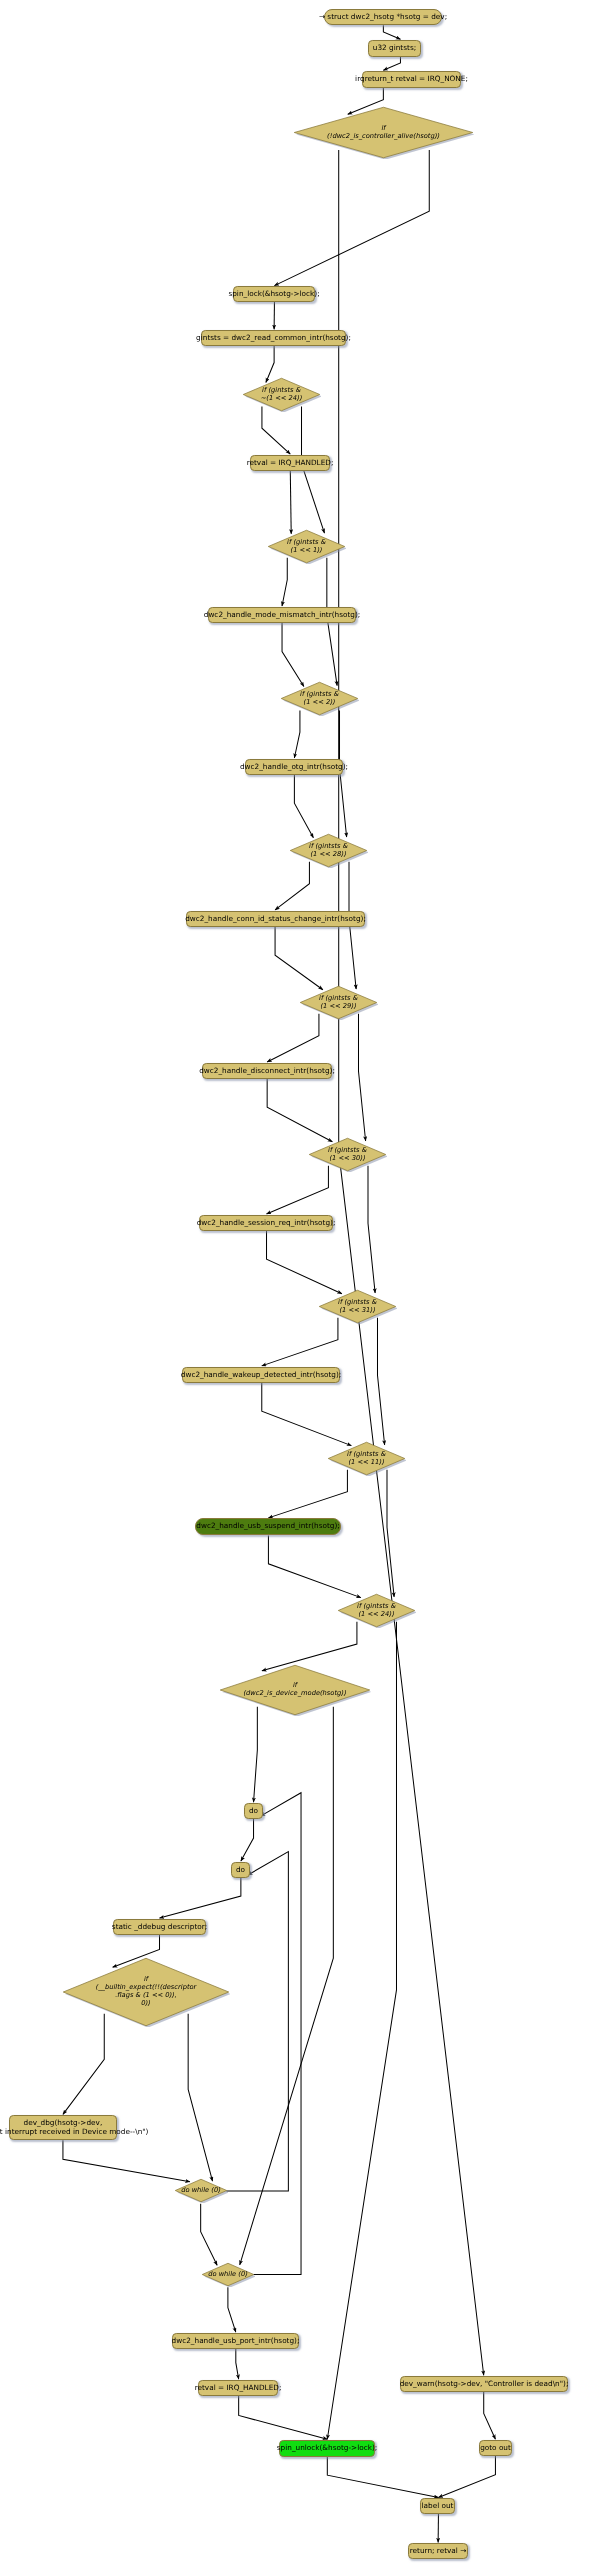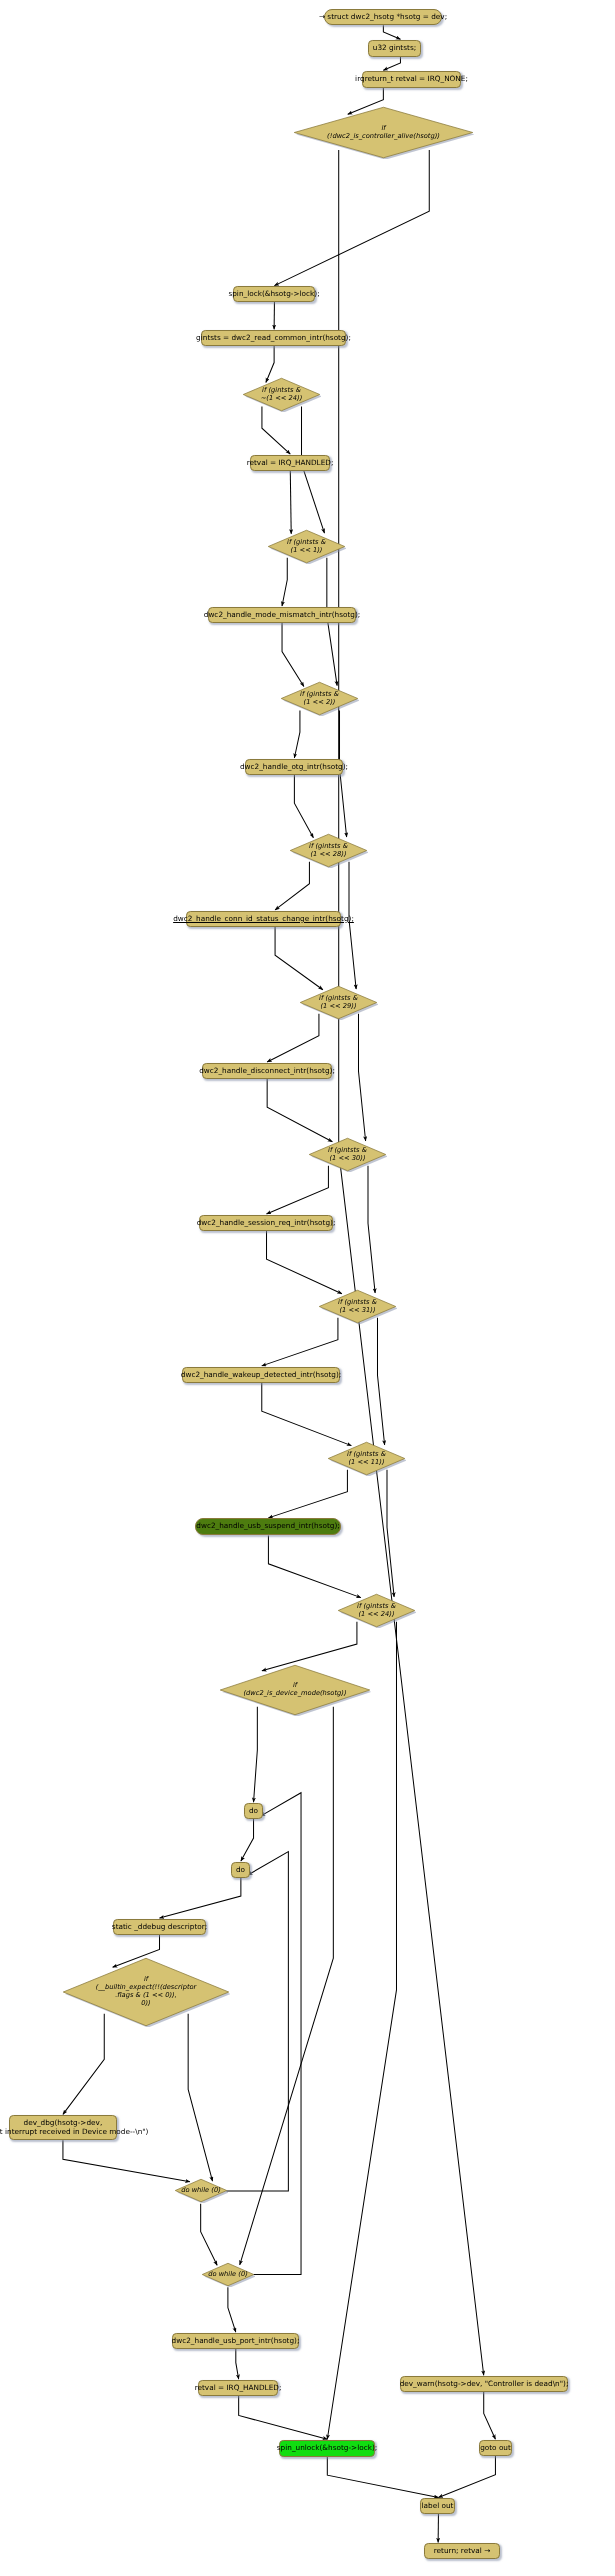--- a/index.html
+++ b/index.html
@@ -181,21 +181,21 @@
           <polygon points="65.5,5 126,31 65.5,57 5,31" fill="rgba(130,140,165,0.5)"></polygon>
           <polygon points="62.5,2 123,28 62.5,54 2,28" fill="#d5c272" stroke="#8a7a3c" stroke-width="1.2"></polygon>
         </svg><span class="lbl">if (gintsts &amp;
 (1 &lt;&lt; 2))</span></div>
       <div class="node n-box" style="left: 245px; top: 759px; width: 98px; height: 16px;"><span class="lbl">dwc2_handle_otg_intr(hsotg);</span></div>
       <div class="node n-diamond" style="left: 289px; top: 833px; width: 79px; height: 35px;"><svg class="dia-shape" viewBox="0 0 125 56" preserveAspectRatio="none">
           <polygon points="65.5,5 126,31 65.5,57 5,31" fill="rgba(130,140,165,0.5)"></polygon>
           <polygon points="62.5,2 123,28 62.5,54 2,28" fill="#d5c272" stroke="#8a7a3c" stroke-width="1.2"></polygon>
         </svg><span class="lbl">if (gintsts &amp;
 (1 &lt;&lt; 28))</span></div>
-      <div class="node n-box" style="left: 186px; top: 911px; width: 155px; height: 16px; text-decoration: underline;"><span class="lbl">dwc2_handle_conn_id_status_change_intr(hsotg);</span></div>
+      <div class="node n-box" style="left: 186px; top: 911px; width: 179px; height: 16px;"><span class="lbl">dwc2_handle_conn_id_status_change_intr(hsotg);</span></div>
       <div class="node n-diamond" style="left: 299px; top: 985px; width: 79px; height: 35px;"><svg class="dia-shape" viewBox="0 0 125 56" preserveAspectRatio="none">
           <polygon points="65.5,5 126,31 65.5,57 5,31" fill="rgba(130,140,165,0.5)"></polygon>
           <polygon points="62.5,2 123,28 62.5,54 2,28" fill="#d5c272" stroke="#8a7a3c" stroke-width="1.2"></polygon>
         </svg><span class="lbl">if (gintsts &amp;
 (1 &lt;&lt; 29))</span></div>
       <div class="node n-box" style="left: 202px; top: 1063px; width: 130px; height: 16px;"><span class="lbl">dwc2_handle_disconnect_intr(hsotg);</span></div>
       <div class="node n-diamond" style="left: 308px; top: 1137px; width: 79px; height: 35px;"><svg class="dia-shape" viewBox="0 0 125 56" preserveAspectRatio="none">
           <polygon points="65.5,5 126,31 65.5,57 5,31" fill="rgba(130,140,165,0.5)"></polygon>
           <polygon points="62.5,2 123,28 62.5,54 2,28" fill="#d5c272" stroke="#8a7a3c" stroke-width="1.2"></polygon>
         </svg><span class="lbl">if (gintsts &amp;
@@ -242,16 +242,16 @@
       <div class="node n-diamond" style="left: 201px; top: 2262px; width: 54px; height: 25px;"><svg class="dia-shape" viewBox="0 0 85 40" preserveAspectRatio="none">
           <polygon points="45.5,5 86,23 45.5,41 5,23" fill="rgba(130,140,165,0.5)"></polygon>
           <polygon points="42.5,2 83,20 42.5,38 2,20" fill="#d5c272" stroke="#8a7a3c" stroke-width="1.2"></polygon>
         </svg><span class="lbl">do while (0)</span></div>
       <div class="node n-box" style="left: 172px; top: 2333px; width: 127px; height: 16px;"><span class="lbl">dwc2_handle_usb_port_intr(hsotg);</span></div>
       <div class="node n-box" style="left: 198px; top: 2380px; width: 80px; height: 16px;"><span class="lbl">retval = IRQ_HANDLED;</span></div>
       <div class="node n-box" style="left: 400px; top: 2376px; width: 168px; height: 16px;"><span class="lbl">dev_warn(hsotg-&gt;dev, "Controller is dead\n");</span></div>
       <div class="node n-box highlight-green" style="left: 279px; top: 2440px; width: 96px; height: 16.5px;"><span class="lbl">spin_unlock(&amp;hsotg-&gt;lock);</span></div>
       <div class="node n-box" style="left: 479px; top: 2440px; width: 33px; height: 16px;"><span class="lbl">goto out</span></div>
       <div class="node n-box" style="left: 420px; top: 2498px; width: 35px; height: 16px;"><span class="lbl">label out</span></div>
-      <div class="node n-box" style="left: 408px; top: 2543px; width: 76px; height: 16px; margin-left: 16px;"><span class="lbl">return; retval →</span></div>
+      <div class="node n-box" style="left: 408px; top: 2543px; width: 60px; height: 16px;"><span class="lbl">return; retval →</span></div>
     </div>
 </div>
 
 
 </body></html>

